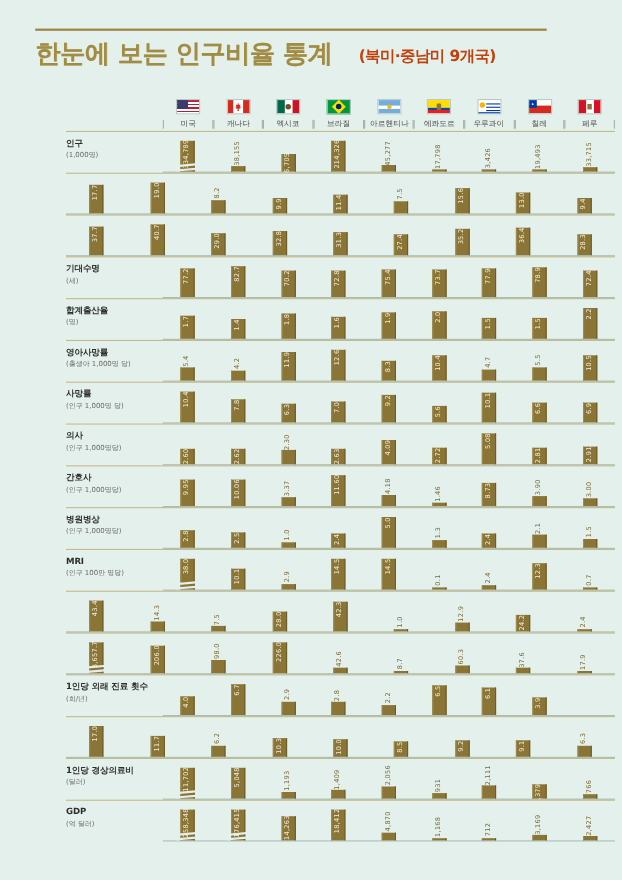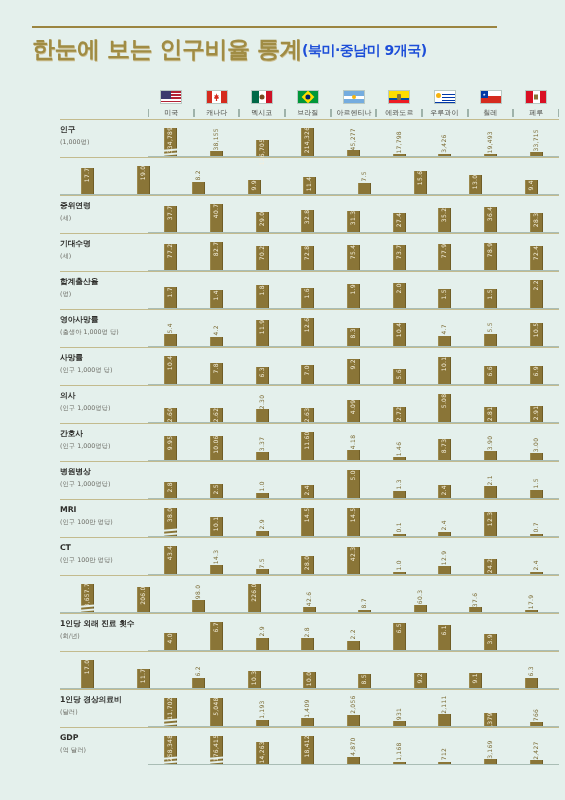--- a/index.html
+++ b/index.html
@@ -25,22 +25,22 @@
   }
   .title-line {
     display:flex; align-items:flex-end; gap:0px; padding-left:6px;
   }
   .title-main {
     font-size:23px; font-weight:bold; color:#a08c44;
     letter-spacing:-0.5px; line-height:1.05;
     text-shadow:0.5px 0.5px 0 #cdbf92;
   }
   .title-sub {
-    font-size:14px; font-weight:bold; color:#1d4ed8;
-    letter-spacing:-0.5px; padding-bottom:1px;
+    font-size:14px; font-weight:bold; color:#c2410c;
+    letter-spacing:-0.5px; padding-bottom:1px;margin-left:24px;
   }
 
   
   .sheet { position:relative; margin-top:18px;margin-left:40px; }
 
   .header-row {
     display:flex; align-items:flex-end;
     height:40px; padding:0 6px 0 20px;
   }
   .hdr-label-spacer { width:88px; flex:0 0 88px; }
@@ -422,24 +422,20 @@
             </div>
             <div class="bar-cell">
               <div class="bar" style="height: 13.9px;">
                 <span class="bar-value">9.4</span>
               </div>
             </div>
           </div>
         </div>
         <div class="rowdiv"></div>
         <div class="data-row" style="height: 37px;">
-          <div class="row-label">
-            <div class="rl-title">중위연령</div>
-            <div class="rl-unit">(세)</div>
-          </div>
           <div class="bars">
             <div class="bar-cell">
               <div class="bar" style="height: 25.9px;">
                 <span class="bar-value">37.7</span>
               </div>
             </div>
             <div class="bar-cell">
               <div class="bar" style="height: 28px;">
                 <span class="bar-value">40.7</span>
               </div>
@@ -908,24 +904,20 @@
             </div>
             <div class="bar-cell">
               <div class="bar" style="height: 2.5px;">
                 <span class="bar-value outside">0.7</span>
               </div>
             </div>
           </div>
         </div>
         <div class="rowdiv"></div>
         <div class="data-row" style="height: 37px;">
-          <div class="row-label">
-            <div class="rl-title">CT</div>
-            <div class="rl-unit">(인구 100만 명당)</div>
-          </div>
           <div class="bars">
             <div class="bar-cell">
               <div class="bar" style="height: 28px;">
                 <span class="bar-value">43.4</span>
               </div>
             </div>
             <div class="bar-cell">
               <div class="bar" style="height: 9.2px;">
                 <span class="bar-value outside">14.3</span>
               </div>

